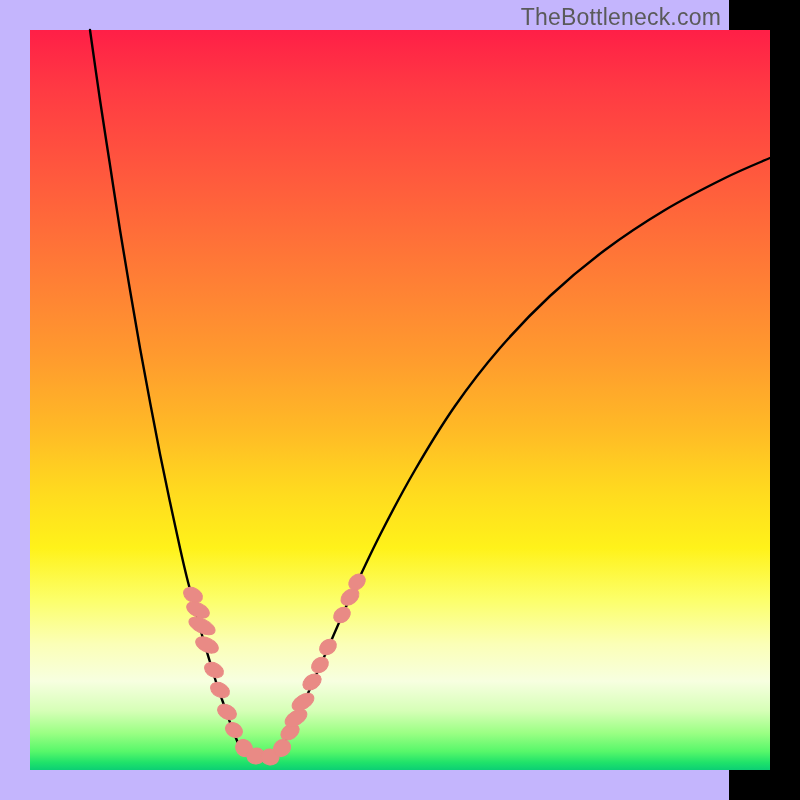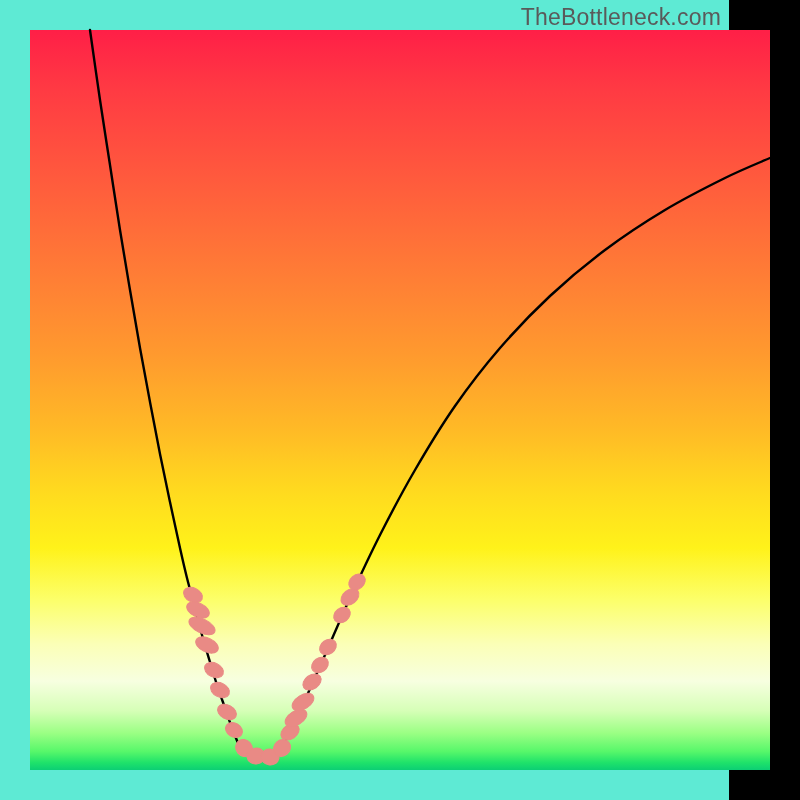--- a/index.html
+++ b/index.html
@@ -8,21 +8,21 @@
     width: 800px;
     height: 800px;
     overflow: hidden;
     background: #000;
     font-family: Arial, Helvetica, sans-serif;
   }
   .frame {
     position: relative;
     width: 729px;
     height: 800px;
-    background: #5eead4;
+    background: #c4b5fd;
   }
   .plot-area {
     position: absolute;
     left: 30px;
     top: 30px;
     width: 740px;
     height: 740px;
     
     background: linear-gradient(
       to bottom,

